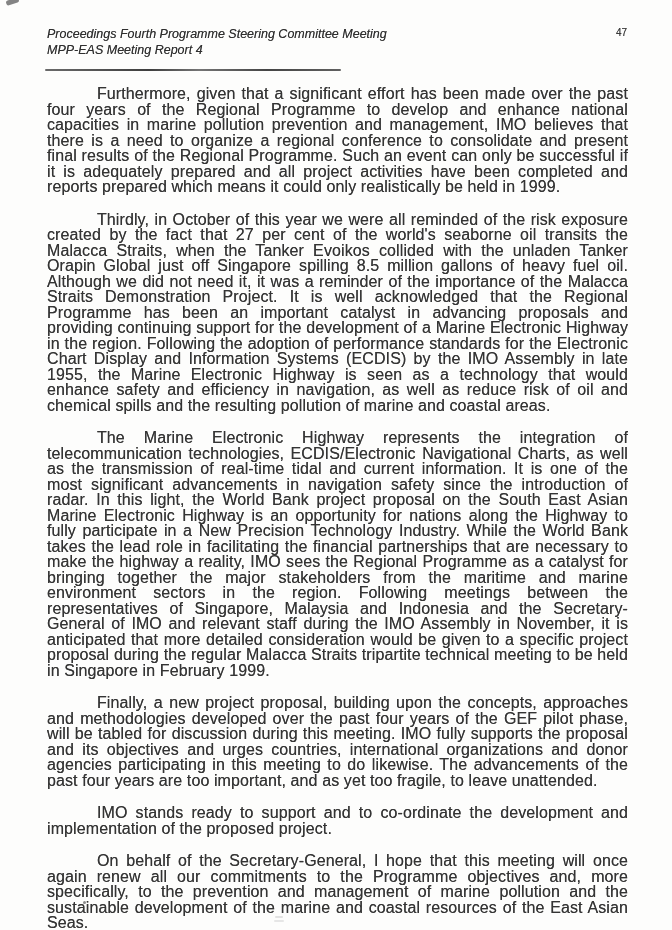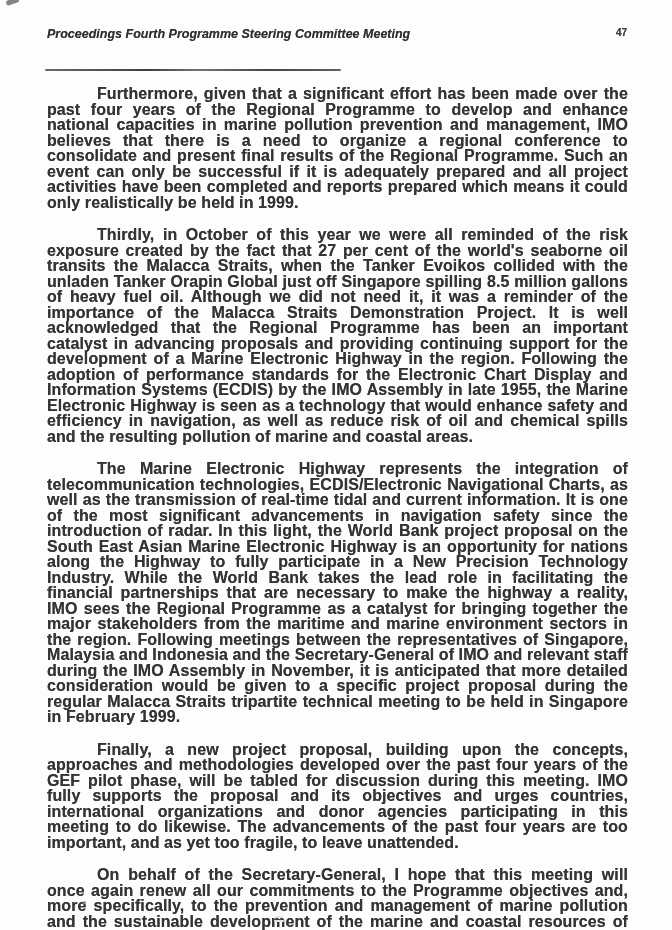--- a/index.html
+++ b/index.html
@@ -8,21 +8,20 @@
     background: #ffffff;
   }
   .page {
     position: relative;
     width: 672px;
     height: 930px;
     background: #fdfdfc;
     font-family: "Liberation Sans", sans-serif;
     color: #343434;
     overflow: hidden;
-    font-weight: bold;
   }
   .header {
     position: absolute;
     left: 47px;
     top: 26px;
     font-style: italic;
     font-size: 12.5px;
     line-height: 16px;
     color: #2f2f2f;
     text-shadow: 0 0 0.6px rgba(40,40,40,0.65);
@@ -101,32 +100,33 @@
 </style>
 </head>
 <body>
 
 <div class="page">
 
   <div class="corner-smudge"></div>
 
   <div class="header">
     <div>Proceedings Fourth Programme Steering Committee Meeting</div>
+    <div>MPP-EAS Meeting Report 4</div>
   </div>
 
   <div class="page-number">47</div>
 
   <div class="rule"></div>
 
   <div class="body-text">
     <p>Furthermore, given that a significant effort has been made over the past four years of the Regional Programme to develop and enhance national capacities in marine pollution prevention and management, IMO believes that there is a need to organize a regional conference to consolidate and present final results of the Regional Programme.  Such an event can only be successful if it is adequately prepared and all project activities have been completed and reports prepared which means it could only realistically be held in 1999.</p>
     <p>Thirdly, in October of this year we were all reminded of the risk exposure created by the fact that 27 per cent of the world's seaborne oil transits the Malacca Straits, when the Tanker Evoikos collided with the unladen Tanker Orapin Global just off Singapore spilling 8.5 million gallons of heavy fuel oil.  Although we did not need it, it was a reminder of the importance of the Malacca Straits Demonstration Project.  It is well acknowledged that the Regional Programme has been an important catalyst in advancing proposals and providing continuing support for the development of a Marine Electronic Highway in the region.  Following the adoption of performance standards for the Electronic Chart Display and Information Systems (ECDIS) by the IMO Assembly in late 1955, the Marine Electronic Highway is seen as a technology that would enhance safety and efficiency in navigation, as well as reduce risk of oil and chemical spills and the resulting pollution of marine and coastal areas.</p>
     <p>The Marine Electronic Highway represents the integration of telecommunication technologies, ECDIS/Electronic Navigational Charts, as well as the transmission of real-time tidal and current information.  It is one of the most significant advancements in navigation safety since the introduction of radar.  In this light, the World Bank project proposal on the South East Asian Marine Electronic Highway is an opportunity for nations along the Highway to fully participate in a New Precision Technology Industry.  While the World Bank takes the lead role in facilitating the financial partnerships that are necessary to make the highway a reality, IMO sees the Regional Programme as a catalyst for bringing together the major stakeholders from the maritime and marine environment sectors in the region.  Following meetings between the representatives of Singapore, Malaysia and Indonesia and the Secretary-General of IMO and relevant staff during the IMO Assembly in November, it is anticipated that more detailed consideration would be given to a specific project proposal during the regular Malacca Straits tripartite technical meeting to be held in Singapore in February 1999.</p>
     <p>Finally, a new project proposal, building upon the concepts, approaches and methodologies developed over the past four years of the GEF pilot phase, will be tabled for discussion during this meeting.  IMO fully supports the proposal and its objectives and urges countries, international organizations and donor agencies participating in this meeting to do likewise.  The advancements of the past four years are too important, and as yet too fragile, to leave unattended.</p>
+    <p>IMO stands ready to support and to co-ordinate the development and implementation of the proposed project.</p>
     <p>On behalf of the Secretary-General, I hope that this meeting will once again renew all our commitments to the Programme objectives and, more specifically, to the prevention and management of marine pollution and the sustainable development of the marine and coastal resources of the East Asian Seas.</p>
-    <p>IMO stands ready to support and to co-ordinate the development and implementation of the proposed project.</p>
   </div>
 
   <div class="dot-artifact"></div>
   <div class="speck-1"></div>
   <div class="speck-2"></div>
 
 </div>
 
 </body></html>

